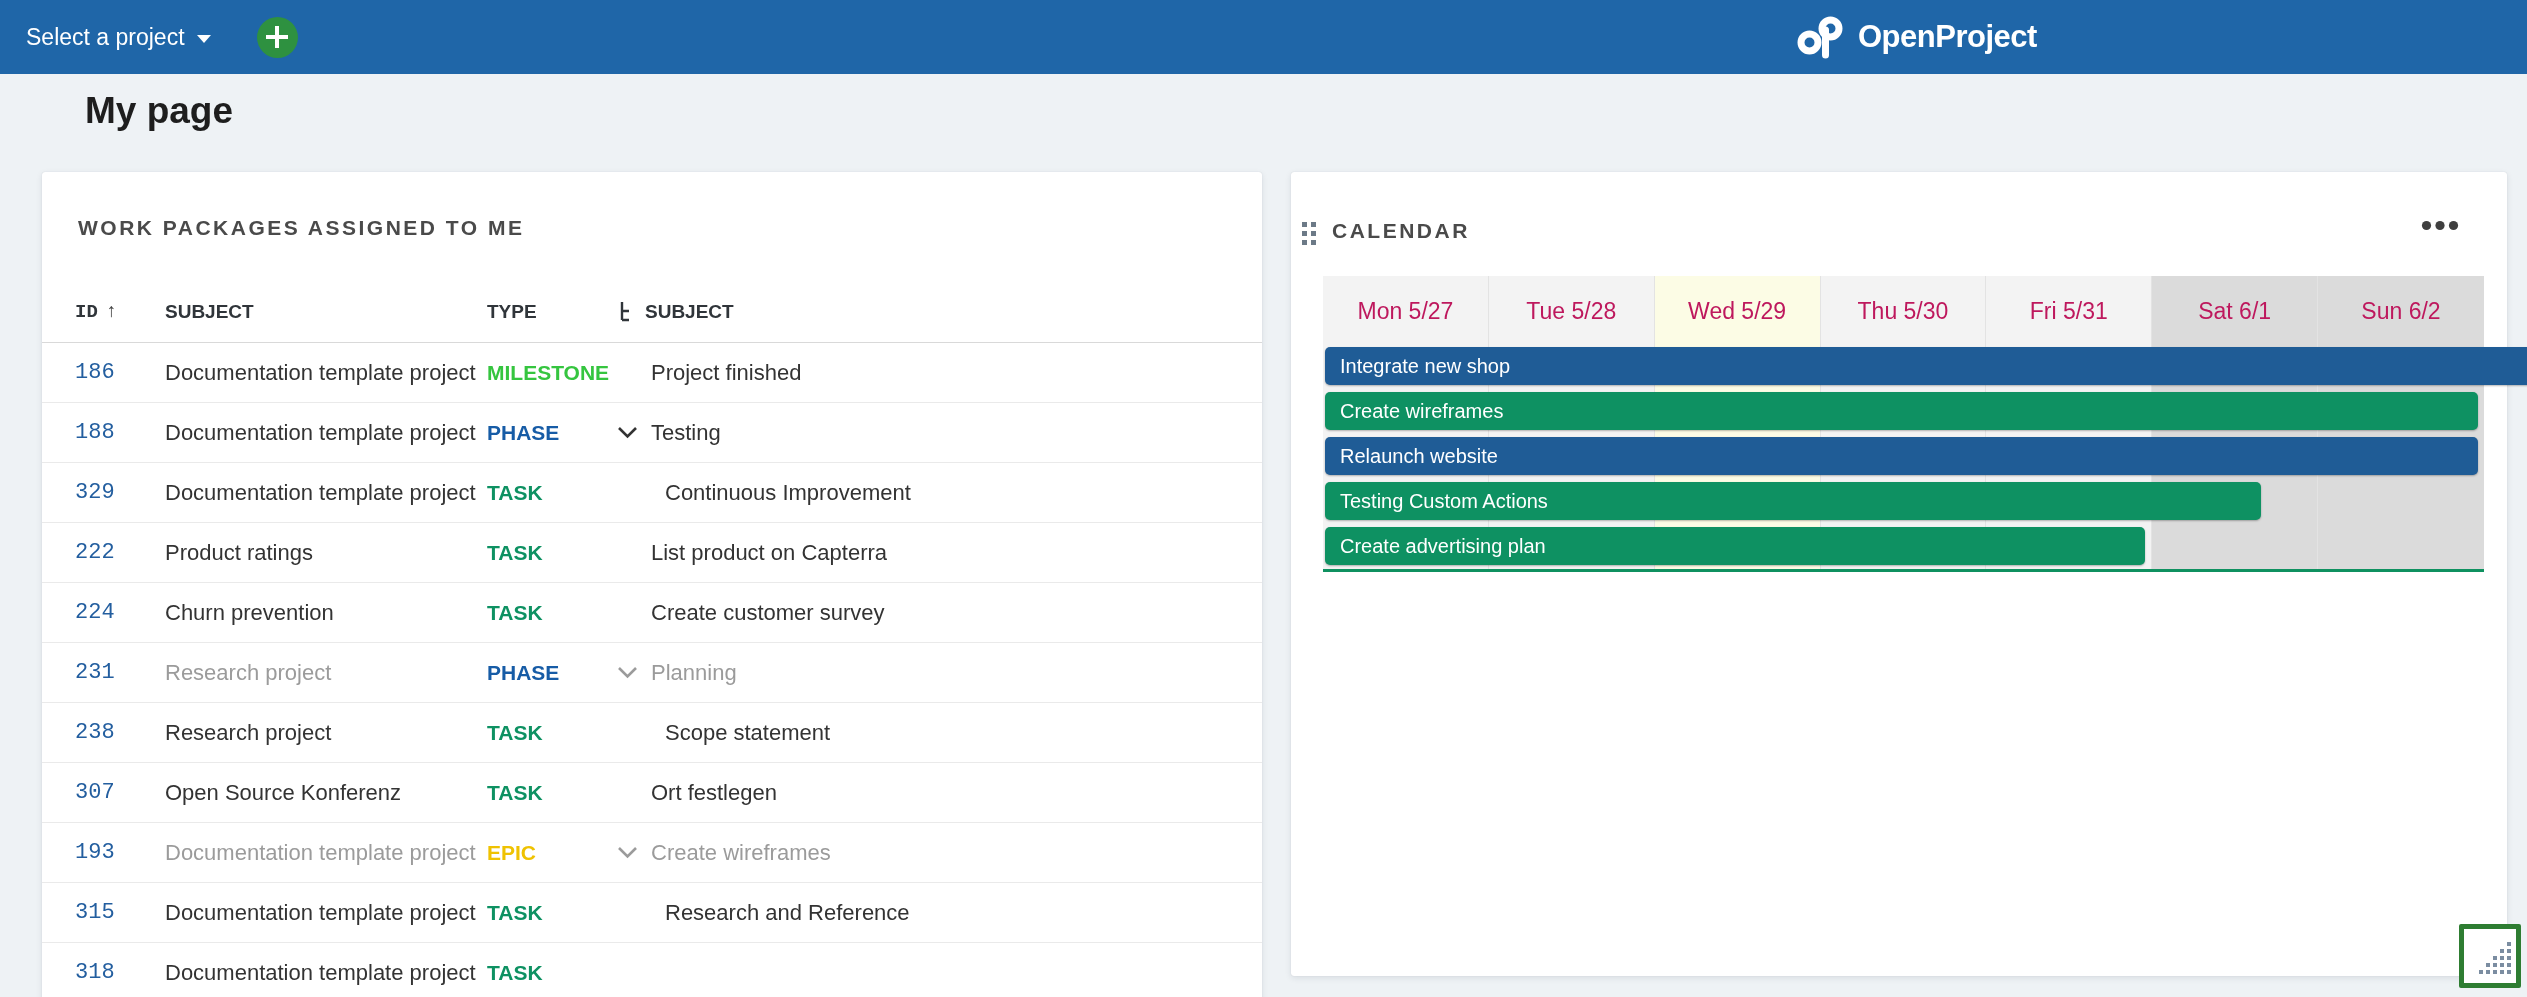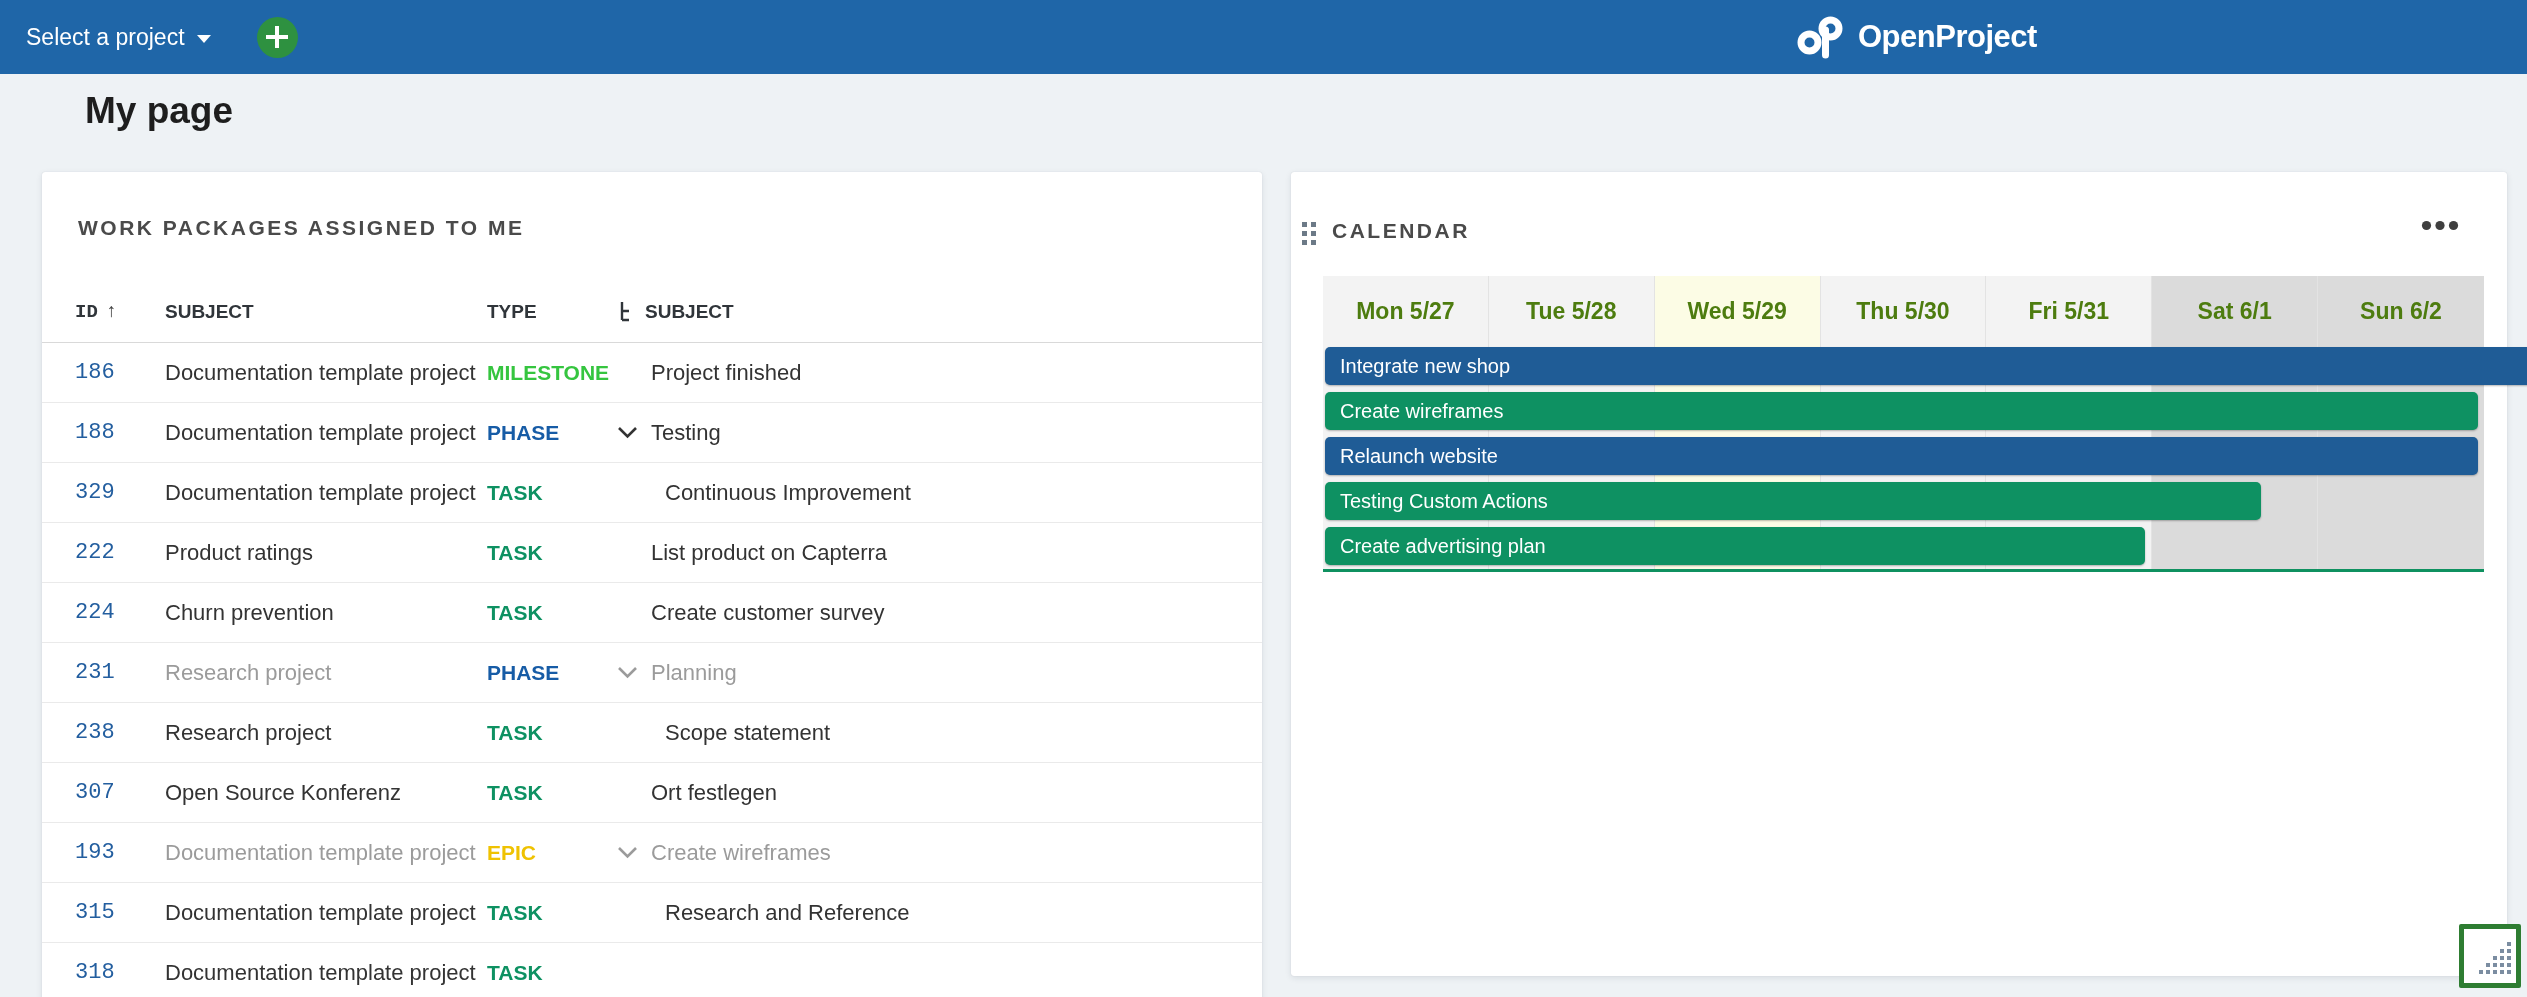--- a/index.html
+++ b/index.html
@@ -91,21 +91,21 @@
   .cal-title { position:absolute; left:41px; top:47px; }
   .cal-menu {
     position:absolute; right:48px; top:48px; background:none; border:none;
     cursor:pointer; display:flex;
   }
 
   .cal-grid { position:absolute; left:32px; top:104px; width:1161px; }
   .cal-days { display:flex; height:70px; }
   .cal-day {
     width:165.857px; flex:none; display:flex; align-items:center; justify-content:center;
-    font-size:23px; font-weight:700; color:#4d7c0f;
+    font-size:23px; font-weight:400; color:#be185d;
     border-right:1px solid #E3E3E3;
   }
   .cal-day:last-child { border-right:none; }
   .cal-body { display:flex; height:226px; border-bottom:3px solid #0F9160; }
   .cal-col { width:165.857px; flex:none; border-right:1px solid #E3E3E3; }
   .cal-col:last-child { border-right:none; }
 
   .cal-events { position:absolute; left:0; top:0; width:100%; }
   .cal-event {
     position:absolute; height:38px; border-radius:5px;

